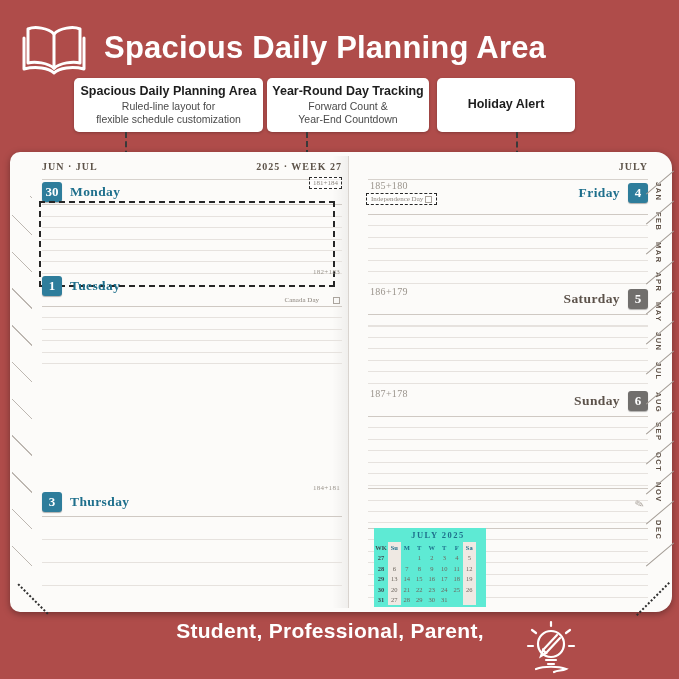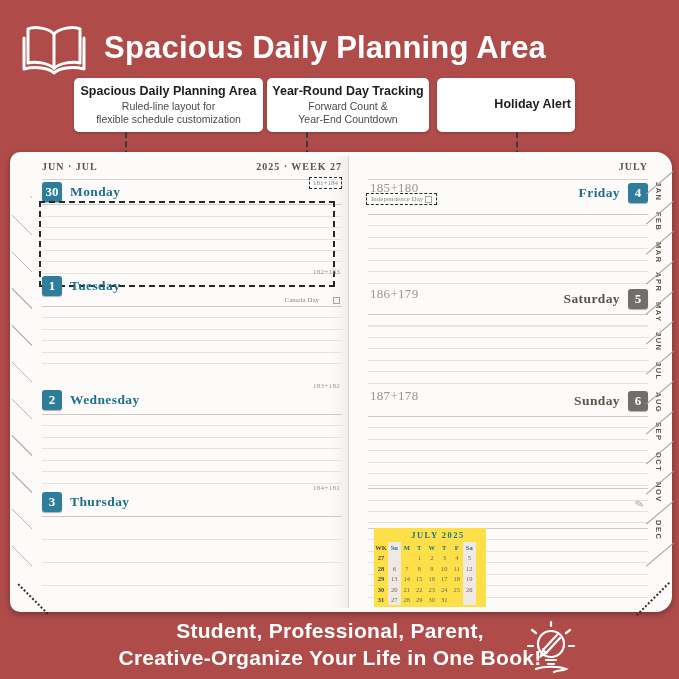--- a/index.html
+++ b/index.html
@@ -12,21 +12,21 @@
     font-size:31px;font-weight:800;letter-spacing:0.2px;font-family:"Liberation Sans",sans-serif;}
 
   
   .callout{position:absolute;top:78px;height:54px;background:#ffffff;border-radius:5px;
     box-shadow:0 1px 3px rgba(0,0,0,0.25);display:flex;flex-direction:column;justify-content:center;
     text-align:center;padding:2px 4px;box-sizing:border-box;}
   .callout .c-title{font-size:12.5px;font-weight:bold;color:#1d1d1d;line-height:1.25;}
   .callout .c-sub{font-size:10.5px;color:#4a4a4a;line-height:1.25;}
   #callout-1{left:74px;width:189px;}
   #callout-2{left:267px;width:162px;}
-  #callout-3{left:437px;width:138px;align-items:flex-end;}
+  #callout-3{left:437px;width:138px;}
 
   
   .conn-v{position:absolute;width:0;border-left:2px dashed #3a3a3a;}
   .conn-h{position:absolute;height:0;border-top:2px dotted #3a3a3a;}
   .conn-dot{position:absolute;width:7px;height:7px;border-radius:50%;background:#222;}
 
   
   .sheet{position:absolute;left:10px;top:152px;width:662px;height:460px;background:#fcfbf9;
     border-radius:10px 16px 16px 10px;box-shadow:0 2px 7px rgba(0,0,0,0.35);
     font-family:"Liberation Serif",serif;text-align:center;}
@@ -48,35 +48,35 @@
   .day-block{position:absolute;left:0;right:0;}
   .day-head{position:absolute;left:0;top:2px;display:flex;align-items:center;gap:8px;}
   .day-head-r{position:absolute;right:0;top:3px;display:flex;align-items:center;gap:8px;}
   .day-num{display:inline-flex;width:20px;height:20px;border-radius:3px;align-items:center;
     justify-content:center;color:#fff;font-weight:bold;font-size:13px;box-shadow:0 1px 1px rgba(0,0,0,0.3);}
   .teal-sq{background:#2e7d9b;}
   .gray-sq{background:#716f6d;}
   .day-name{font-weight:bold;font-size:13.5px;letter-spacing:0.4px;color:#1e6f8c;}
   .day-name.wkend{color:#5c524a;}
   .day-count{position:absolute;right:2px;top:-6px;font-size:7px;color:#9a948c;letter-spacing:0.3px;}
-  .day-count-l{position:absolute;left:2px;top:0;font-size:13px;color:#9a948c;letter-spacing:0.3px;}
+  .day-count-l{position:absolute;left:2px;top:0;font-size:10px;color:#9a948c;letter-spacing:0.3px;}
   .count-box{position:absolute;right:0;top:-3px;font-size:7px;color:#8a857e;
     border:1.5px dashed #2b2b2b;padding:1px 3px;background:rgba(255,255,255,0.6);}
   .ruled{position:absolute;left:0;right:0;bottom:2px;border-top:1px solid #cfc9c3;
     background:repeating-linear-gradient(to bottom,transparent 0 10.5px,#e6e2de 10.5px 11.5px);}
   .dash-box{position:absolute;left:-3px;width:292px;border:2px dashed #262626;}
   .holiday{font-size:7px;color:#8d867e;display:inline-flex;align-items:center;gap:2px;}
   .holiday-r{position:absolute;right:2px;top:22px;gap:14px;}
   .holiday-box{position:absolute;left:-2px;top:13px;border:1.5px dashed #262626;
     padding:1px 4px;background:rgba(255,255,255,0.7);}
   .h-icon{display:inline-block;width:7px;height:7px;border:1px solid #aaa49d;box-sizing:border-box;}
   .pen-icon{position:absolute;right:4px;top:10px;font-size:11px;color:#a9a29a;transform:rotate(-15deg);}
 
   
-  .mini-cal{position:absolute;left:6px;top:0;width:112px;background:#fde047;padding:2px 0;}
+  .mini-cal{position:absolute;left:6px;top:0;width:112px;background:#5eead4;padding:2px 0;}
   .mc-title{font-size:8.5px;font-weight:bold;color:#1e6f8c;letter-spacing:1.5px;margin-left:16px;}
   .mc-grid{display:grid;grid-template-columns:14px repeat(7,12.5px);margin-top:2px;}
   .mc-grid span{font-size:6.5px;height:10.5px;display:flex;align-items:center;justify-content:center;
     color:#6d665e;}
   .mc-h{color:#1e6f8c !important;font-weight:bold;}
   .mc-wk{font-weight:bold;color:#3f4a52 !important;}
   .mc-we{background:#efe9e3;}
 
   
   .tabs{position:absolute;left:636px;top:0;width:26px;height:460px;}
@@ -159,28 +159,20 @@
           <span class="day-num teal-sq">1</span>
           <span class="day-name">Tuesday</span>
         </div>
         <span class="holiday holiday-r">
             <span>Canada Day</span>
             <span class="h-icon"></span>
           </span>
         <div class="ruled" style="top:32px;"></div>
       </div>
 
-      <div class="day-block" style="top:236px;height:102px;">
-        <span class="day-count">183+182</span>
-        <div class="day-head">
-          <span class="day-num teal-sq">2</span>
-          <span class="day-name">Wednesday</span>
-        </div>
-        <div class="ruled" style="top:26px;"></div>
-      </div>
 
       <div class="day-block" style="top:338px;height:112px;">
         <span class="day-count">184+181</span>
         <div class="day-head">
           <span class="day-num teal-sq">3</span>
           <span class="day-name">Thursday</span>
         </div>
         <div class="ruled" style="top:26px;"></div>
       </div>
     </div>
@@ -341,21 +333,20 @@
     <div class="tab-sep" style="top:330px;"></div>
     <div class="tab-sep" style="top:360px;"></div>
     <div class="tab-sep" style="top:402px;"></div>
 
     <div class="dots dots-l"></div>
     <div class="dots dots-r"></div>
   </div>
 
   <div class="footer-text">
     <div>Student, Professional, Parent,</div>
-    <div>Creative-Organize Your Life in One Book!</div>
   </div>
   <svg class="bulb-icon" viewBox="0 0 54 54">
     <g fill="none" stroke="#ffffff" stroke-width="2.2" stroke-linecap="round">
       <circle cx="27" cy="24" r="13"></circle>
       <path d="M22 40 L32 40"></path>
       <path d="M24 44 L30 44"></path>
       <path d="M8 10 L12 13"></path>
       <path d="M46 10 L42 13"></path>
       <path d="M4 26 L9 26"></path>
       <path d="M50 26 L45 26"></path>

